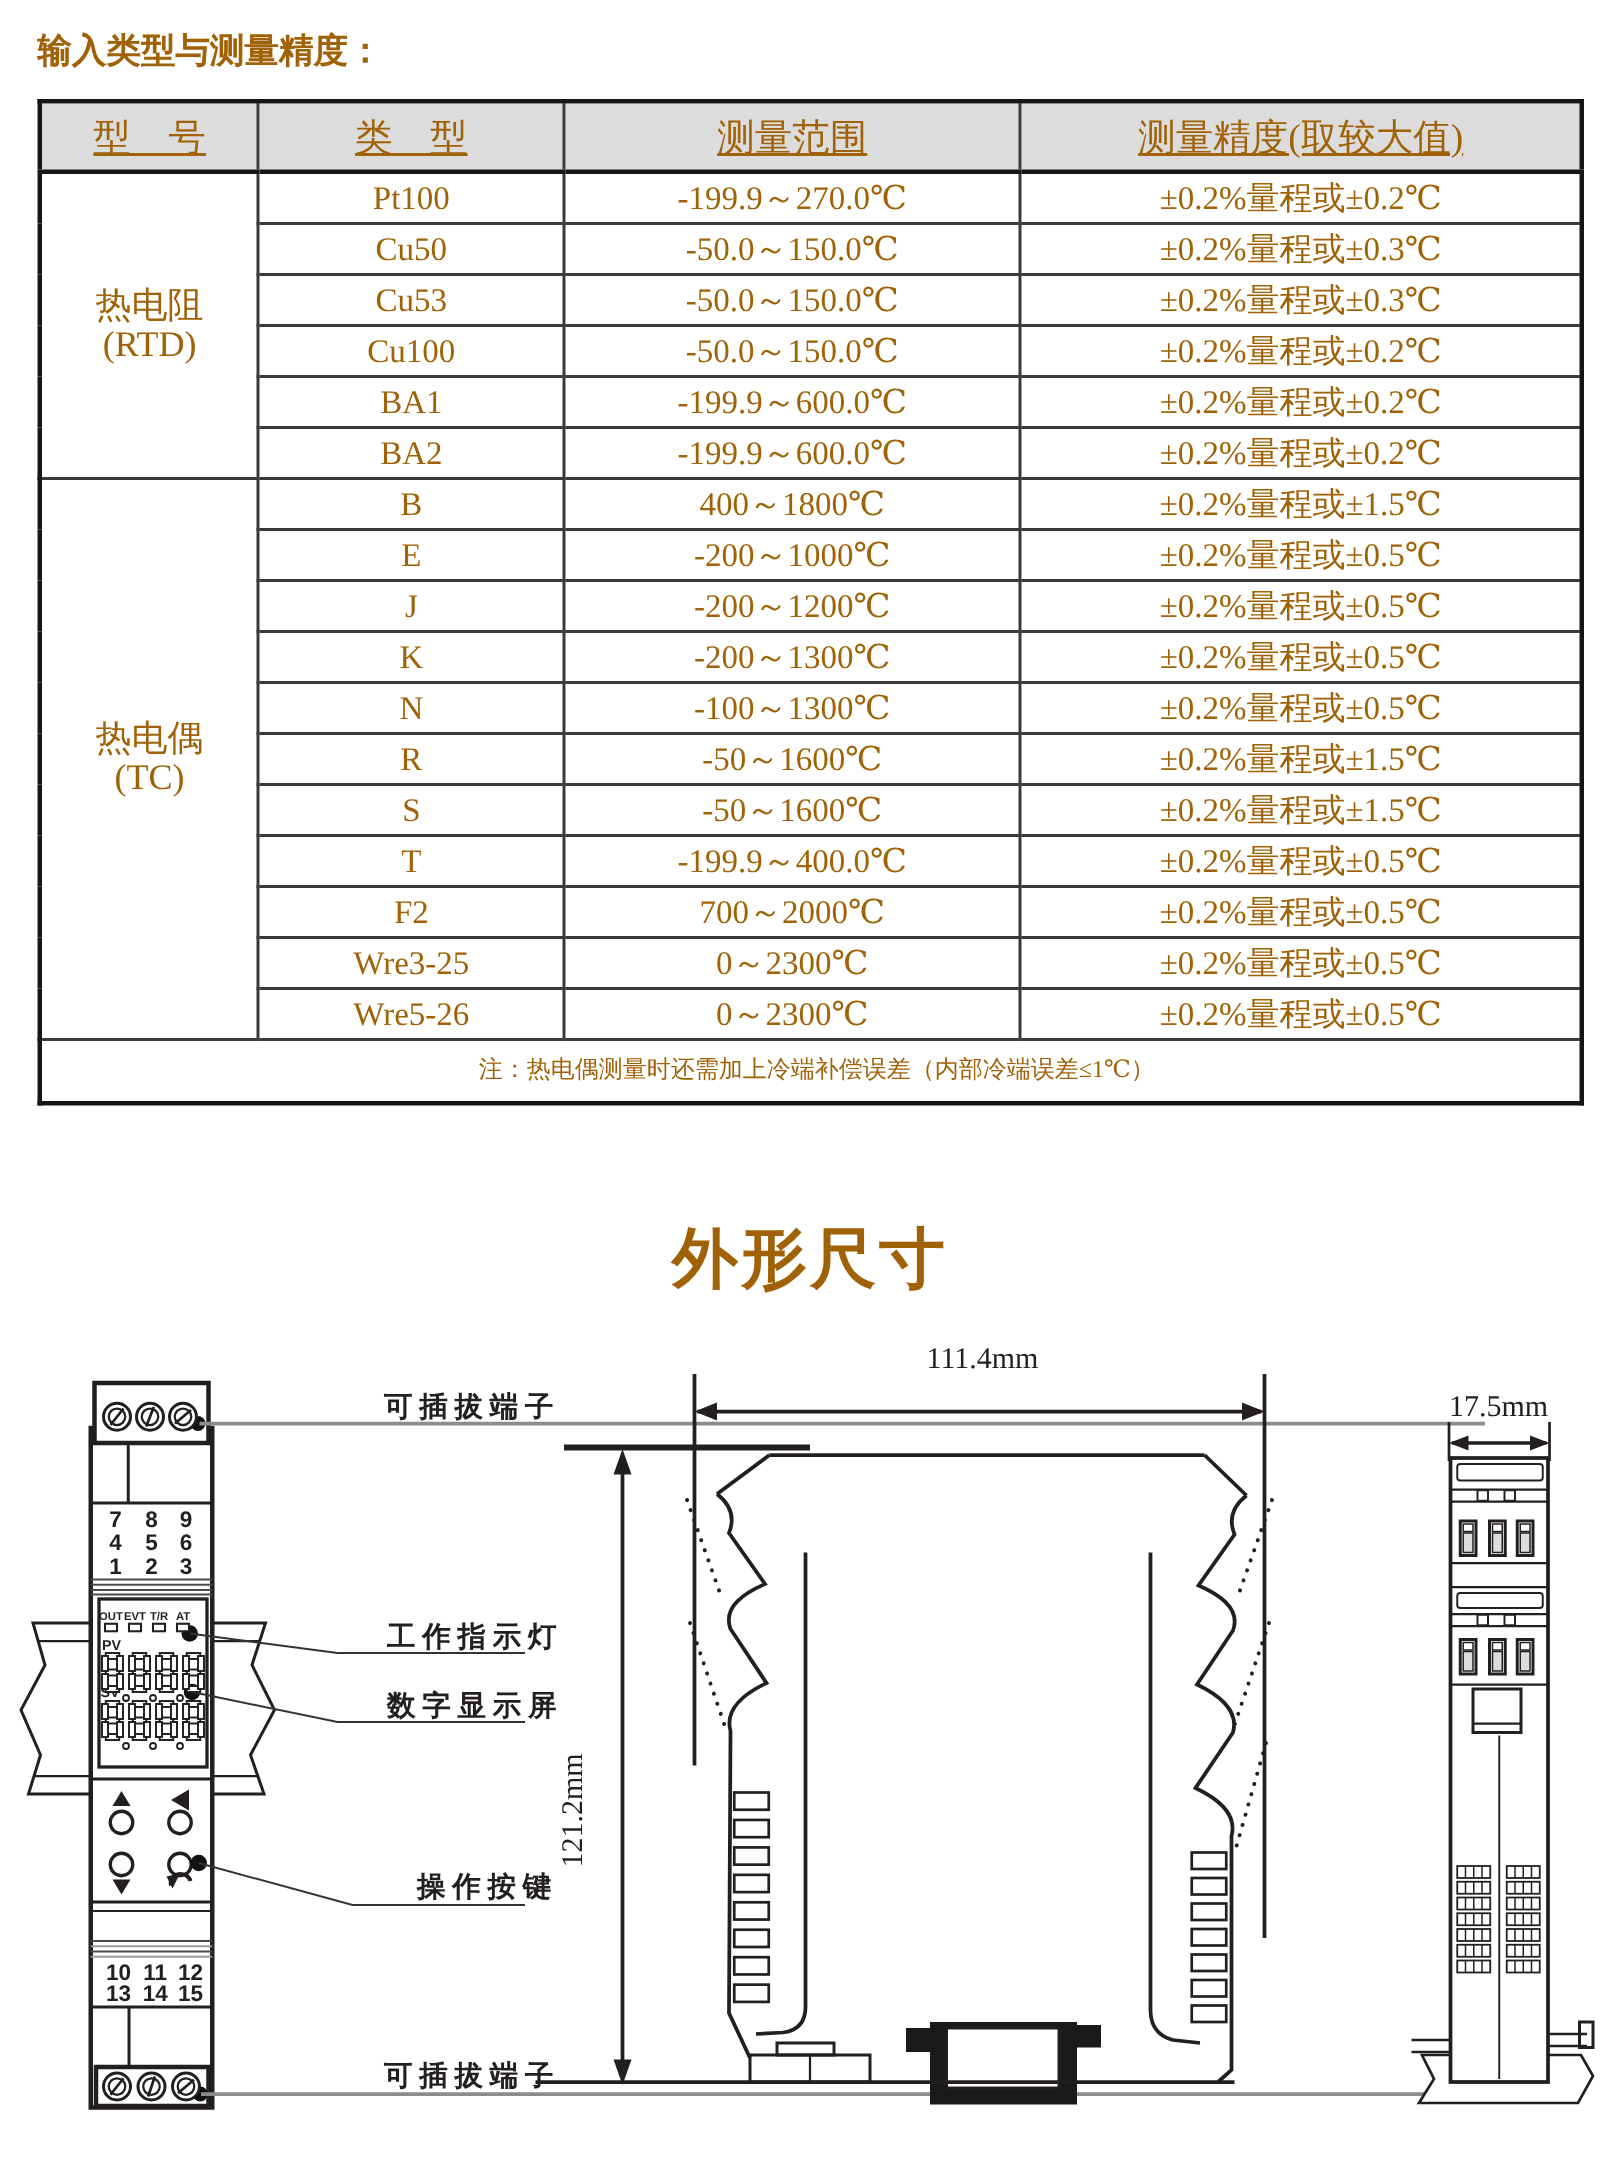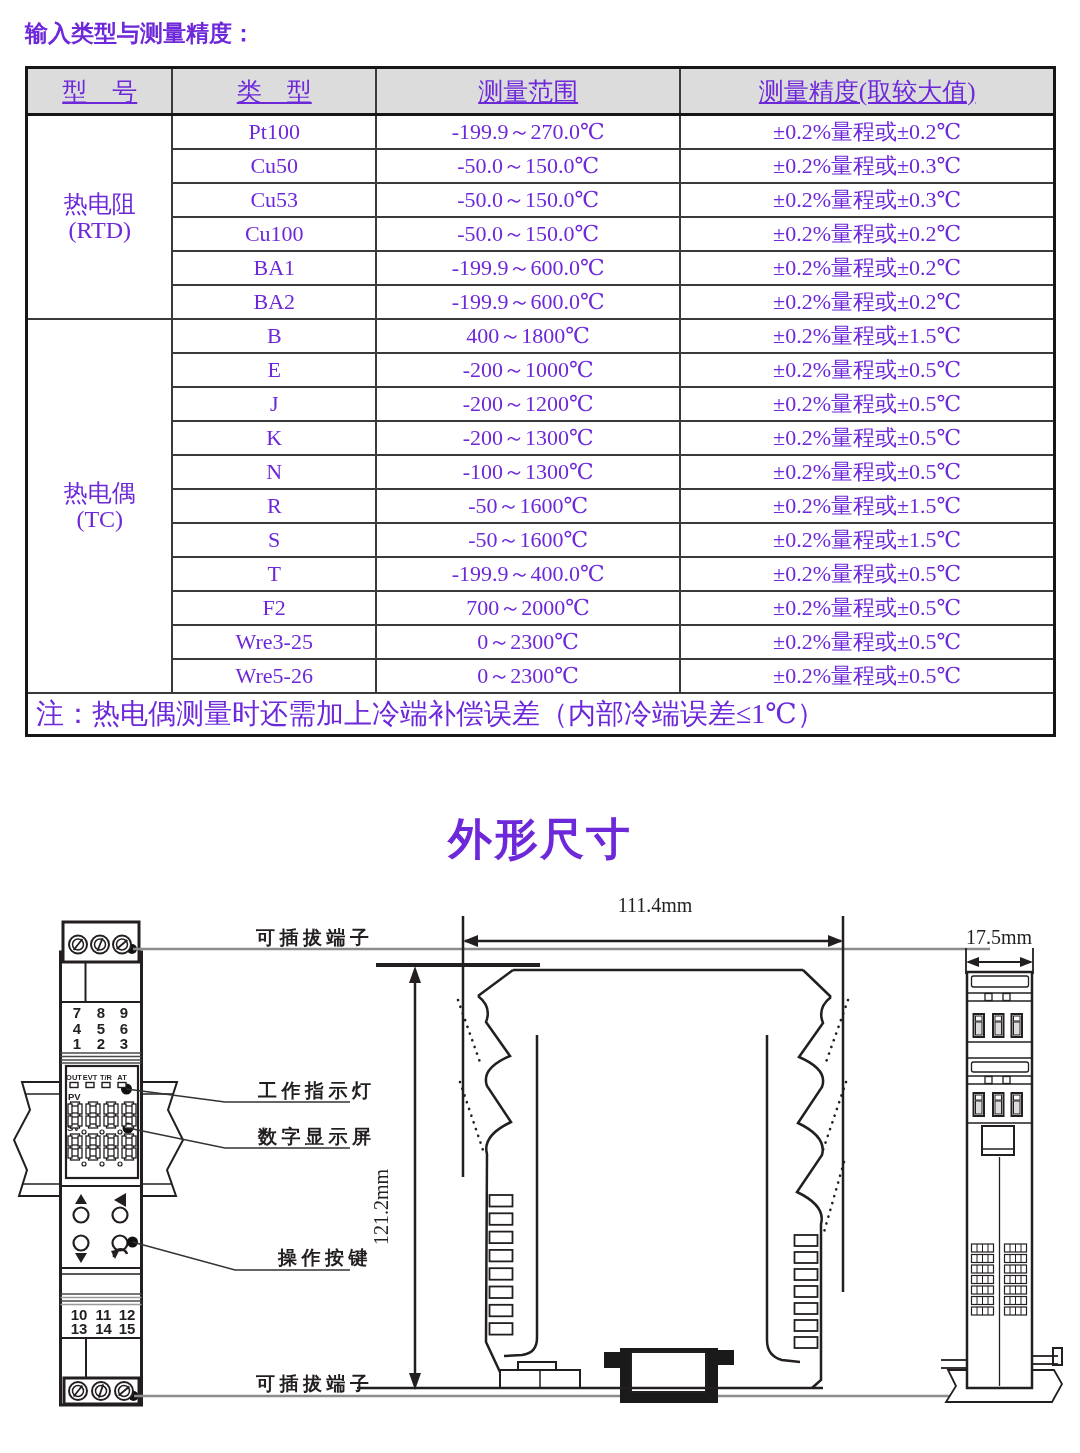--- a/index.html
+++ b/index.html
@@ -1,31 +1,31 @@
 <!DOCTYPE html>
 <html><head>
 <meta charset="utf-8">
 <style>
   html,body{margin:0;padding:0;background:#ffffff;}
   .page{position:relative;width:1080px;height:1453px;background:#fff;overflow:hidden;
-        font-family:"Liberation Serif","DejaVu Serif",serif;color:#6d28d9;}
+        font-family:"Liberation Serif","DejaVu Serif",serif;color:#a16207;}
   .doc-title{position:absolute;left:25px;top:18px;margin:0;font-size:23px;font-weight:bold;
              font-family:"Liberation Serif","DejaVu Serif",serif;}
   .spec-table{position:absolute;left:25px;top:66px;width:1031px;border-collapse:collapse;
               table-layout:fixed;border:3px solid #161616;}
   .spec-table th,.spec-table td{border:2px solid #3a3a3a;text-align:center;padding:0;
               font-weight:normal;overflow:hidden;}
   .spec-table th{background:#dcdcdc;height:44px;font-size:25px;border-bottom:3px solid #161616;text-decoration:underline;}
   .spec-table td{height:32px;font-size:22px;line-height:1.1;}
   .spec-table .col-model{width:14.2%;}
   .spec-table .col-type{width:19.8%;}
   .spec-table .col-range{width:29.6%;}
   .spec-table .col-acc{width:36.4%;}
   .spec-table td.model-cell{font-size:24px;}
-  .spec-table td.note-cell{text-align:left;font-size:28px;height:40px;padding-left:8px;}
+  .spec-table td.note-cell{text-align:center;font-size:16px;height:40px;padding-left:8px;}
   .section-title{position:absolute;left:0;top:810px;width:1080px;margin:0;text-align:center;
                  font-size:44px;font-weight:bold;font-family:"Liberation Sans","DejaVu Sans",sans-serif;
                  letter-spacing:2px;}
   .diagram-svg{position:absolute;left:0;top:880px;}
   .diagram-svg text{fill:#231f20;}
   .lbl{font-family:"Liberation Sans","DejaVu Sans",sans-serif;font-weight:bold;font-size:19px;letter-spacing:4.5px;}
   .dim{font-family:"Liberation Serif","DejaVu Serif",serif;font-size:20px;}
   .num{font-family:"Liberation Sans","DejaVu Sans",sans-serif;font-weight:bold;font-size:15px;text-anchor:middle;}
   .tiny{font-family:"Liberation Sans","DejaVu Sans",sans-serif;font-weight:bold;font-size:7.5px;text-anchor:middle;}
   .pvsv{font-family:"Liberation Sans","DejaVu Sans",sans-serif;font-weight:bold;font-size:9.5px;}

